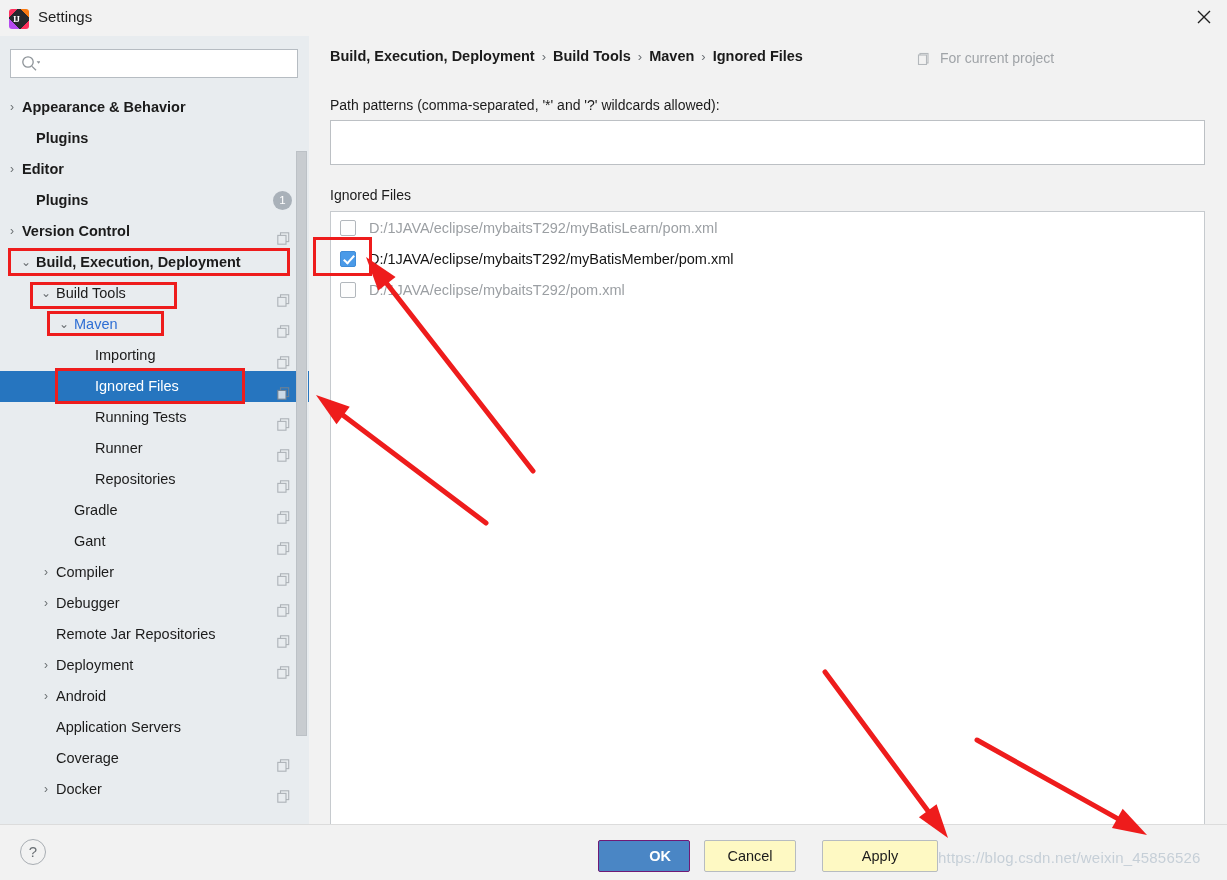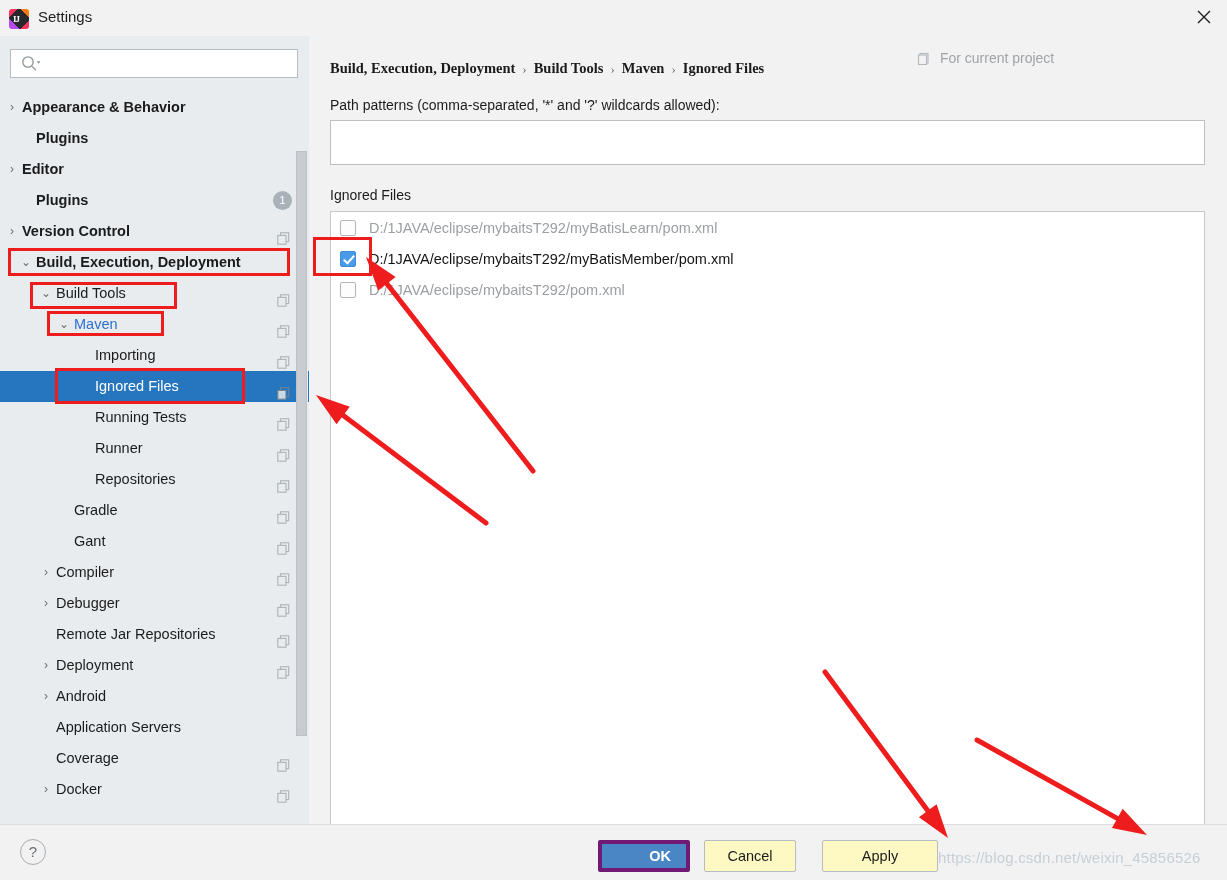--- a/index.html
+++ b/index.html
@@ -96,22 +96,22 @@
     position: absolute; right: 1px; top: 59px; width: 11px; height: 585px;
     background: #c8ccd0; border: 1px solid #bcc1c6; cursor: pointer;
   }
 
   
   #main {
     position: absolute; left: 309px; top: 36px; width: 918px; height: 788px;
     background: #f2f2f2;
   }
   #breadcrumb {
-    position: absolute; left: 21px; top: 24px;
-    font-size: 14.5px; font-weight: bold; color: #1b1b1b; white-space: nowrap; font-family: Liberation Serif, serif;
+    position: absolute; left: 21px; top: 12px;
+    font-size: 14.5px; font-weight: bold; color: #1b1b1b; white-space: nowrap;
   }
   #breadcrumb .sep {
     font-weight: normal; color: #6a6f74; padding: 0 7px; font-size: 13px;
   }
   #for-current-project {
     position: absolute; left: 608px; top: 14px;
     font-size: 14px; color: #a0a4a8; white-space: nowrap;
   }
   #for-current-project .doc-icon {
     display: inline-block; vertical-align: -2px; margin-right: 6px;
@@ -167,21 +167,21 @@
     background: #f2f2f2;
   }
   .dlg-button {
     position: absolute; top: 15px; height: 32px;
     border: 1px solid #b7bcc1; background: #fef9c3;
     font-size: 14.5px; color: #1b1b1b; cursor: pointer;
     font-family: "Liberation Sans", sans-serif; border-radius: 2px;
   }
   #ok-button {
     left: 598px; width: 92px;
-    background: #4a86c5; border: 4px solid #701a75; color: #ffffff;
+    background: #4a86c5; border: 1px solid #701a75; color: #ffffff;
     font-weight: bold;
     padding-left: 32px;
   }
   #cancel-button { left: 704px; width: 92px; }
   #apply-button  { left: 822px; width: 116px; }
 
   
   #annotations {
     position: absolute; left: 0; top: 0; width: 1227px; height: 880px;
     pointer-events: none;

